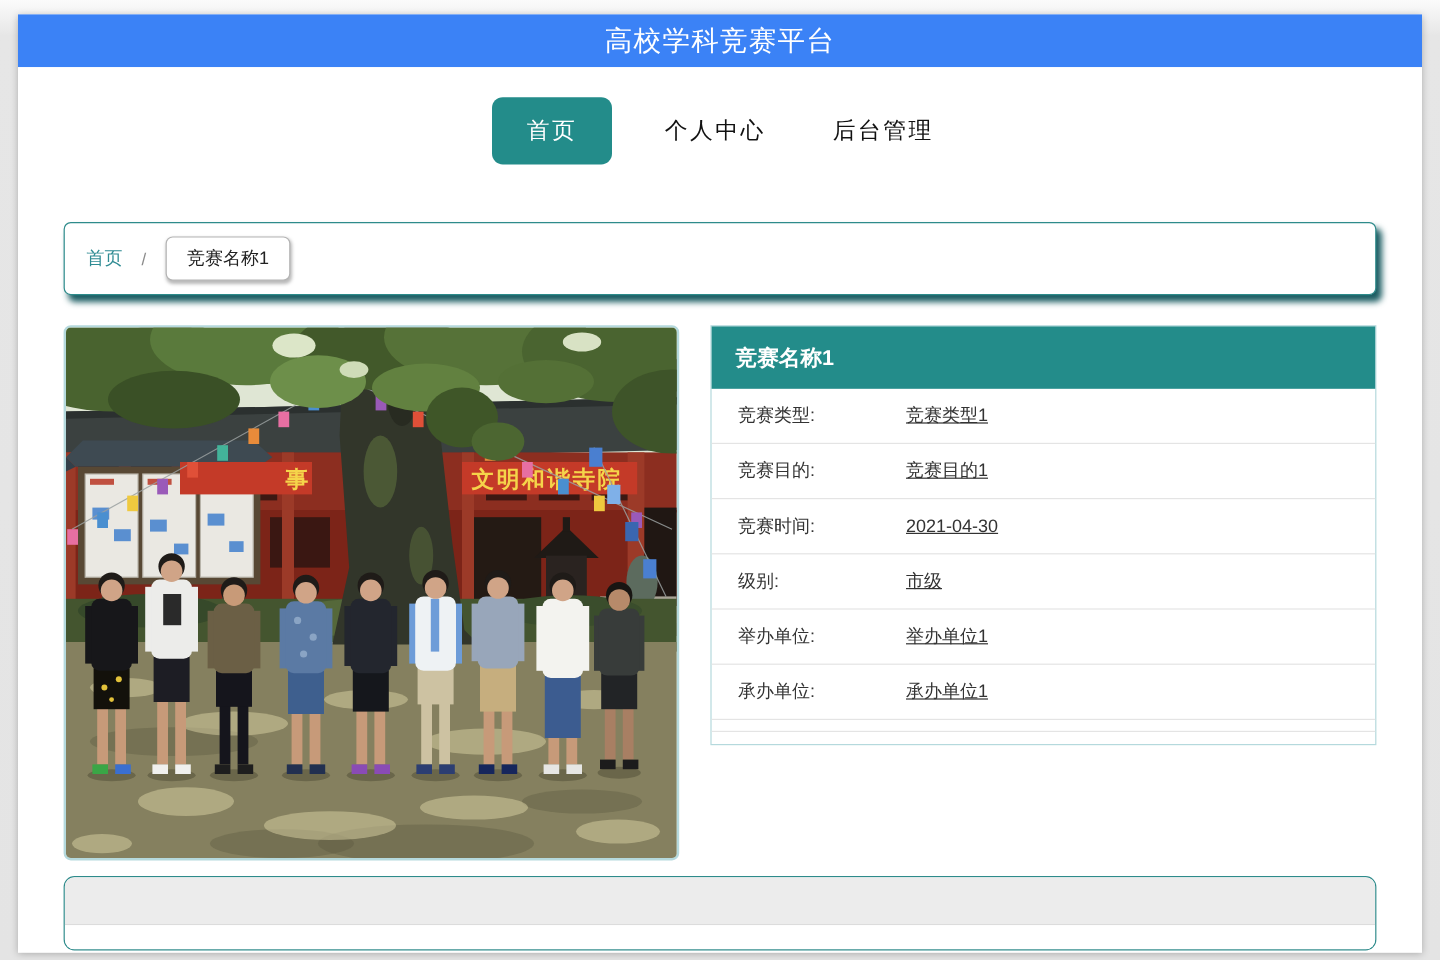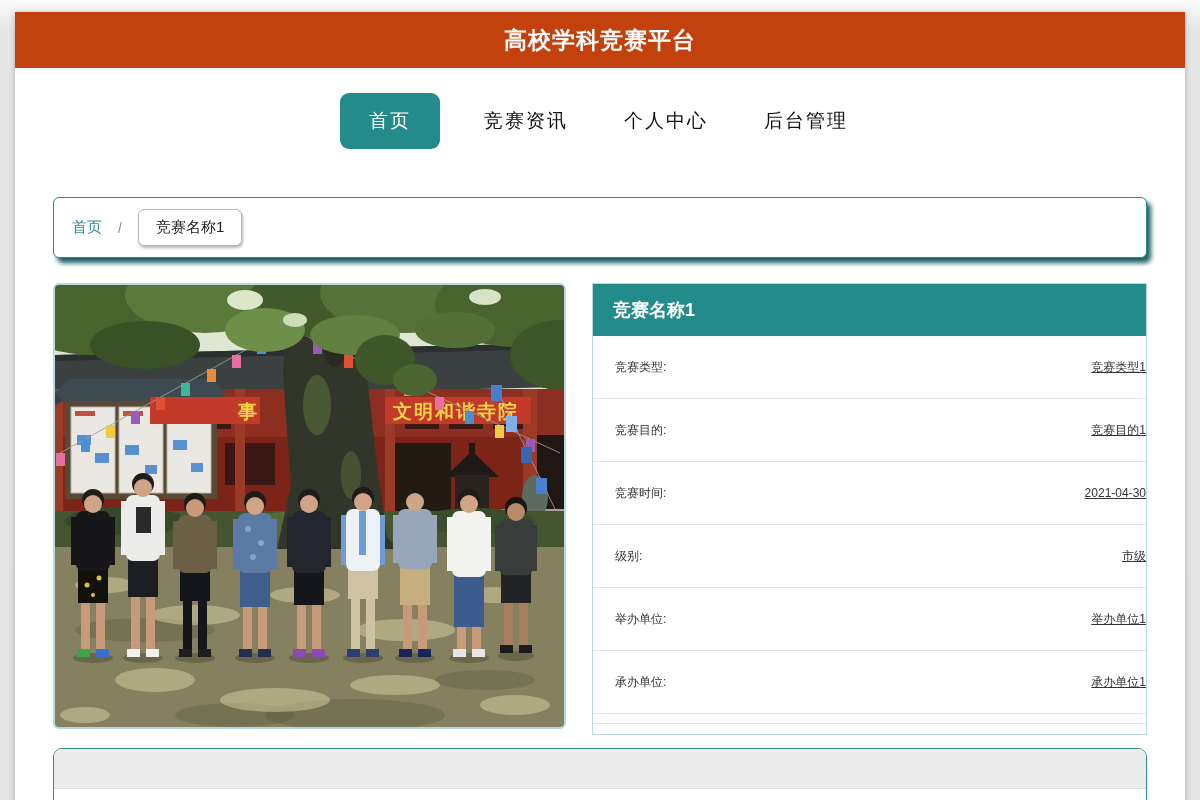--- a/index.html
+++ b/index.html
@@ -13,26 +13,26 @@
   .page {
     width: 1170px;
     margin: 12px auto 0;
     background: #ffffff;
     min-height: 771px;
     box-shadow: 0 1px 6px rgba(0,0,0,.25);
     padding-bottom: 2px;
   }
   
   .top-banner {
-    height: 56px;
-    background: #c2410c;
+    height: 44px;
+    background: #3b82f6;
     color: #ffffff;
     display: flex; align-items: center; justify-content: center;
     font-size: 23px; letter-spacing: 1px;
-    font-weight: 700;
+    font-weight: 400;
   }
   
   .nav {
     display: flex; justify-content: center; align-items: center;
     gap: 32px;
     padding: 25px 0 26px;
     background: #ffffff;
   }
   .nav-item {
     font-size: 19px; color: #111; cursor: pointer;
@@ -83,24 +83,24 @@
     align-self: flex-start;
     width: 555px;
   }
   .detail-header {
     background: #238c8a; color: #ffffff;
     font-size: 18px; font-weight: bold;
     padding: 14px 20px;
   }
   .detail-row {
     display: flex; align-items: center;
-    height: 63px;
+    height: 46px;
     border-bottom: 1px solid #e4e4e4;
     padding-left: 22px;
-    font-size: 12px; color: #333; justify-content: space-between;
+    font-size: 15px; color: #333;
   }
   .detail-label { width: 140px; }
   .detail-value { color: #333; text-decoration: underline; }
   .detail-filler {
     height: 10px;
     border-bottom: 1px solid #e4e4e4;
   }
   .detail-filler:last-child { border-bottom: none; }
   
   .bottom-panel {
@@ -121,21 +121,20 @@
 <body>
 
 <div class="page">
 
   <div class="top-banner">
     <span>高校学科竞赛平台</span>
   </div>
 
   <div class="nav">
     <div class="nav-item active">首页</div>
-    <div class="nav-item">竞赛资讯</div>
     <div class="nav-item">个人中心</div>
     <div class="nav-item">后台管理</div>
   </div>
 
   <div class="breadcrumb-bar">
     <span class="crumb-home">首页</span>
     <span class="crumb-sep">/</span>
     <span class="crumb-current">竞赛名称1</span>
   </div>
 

